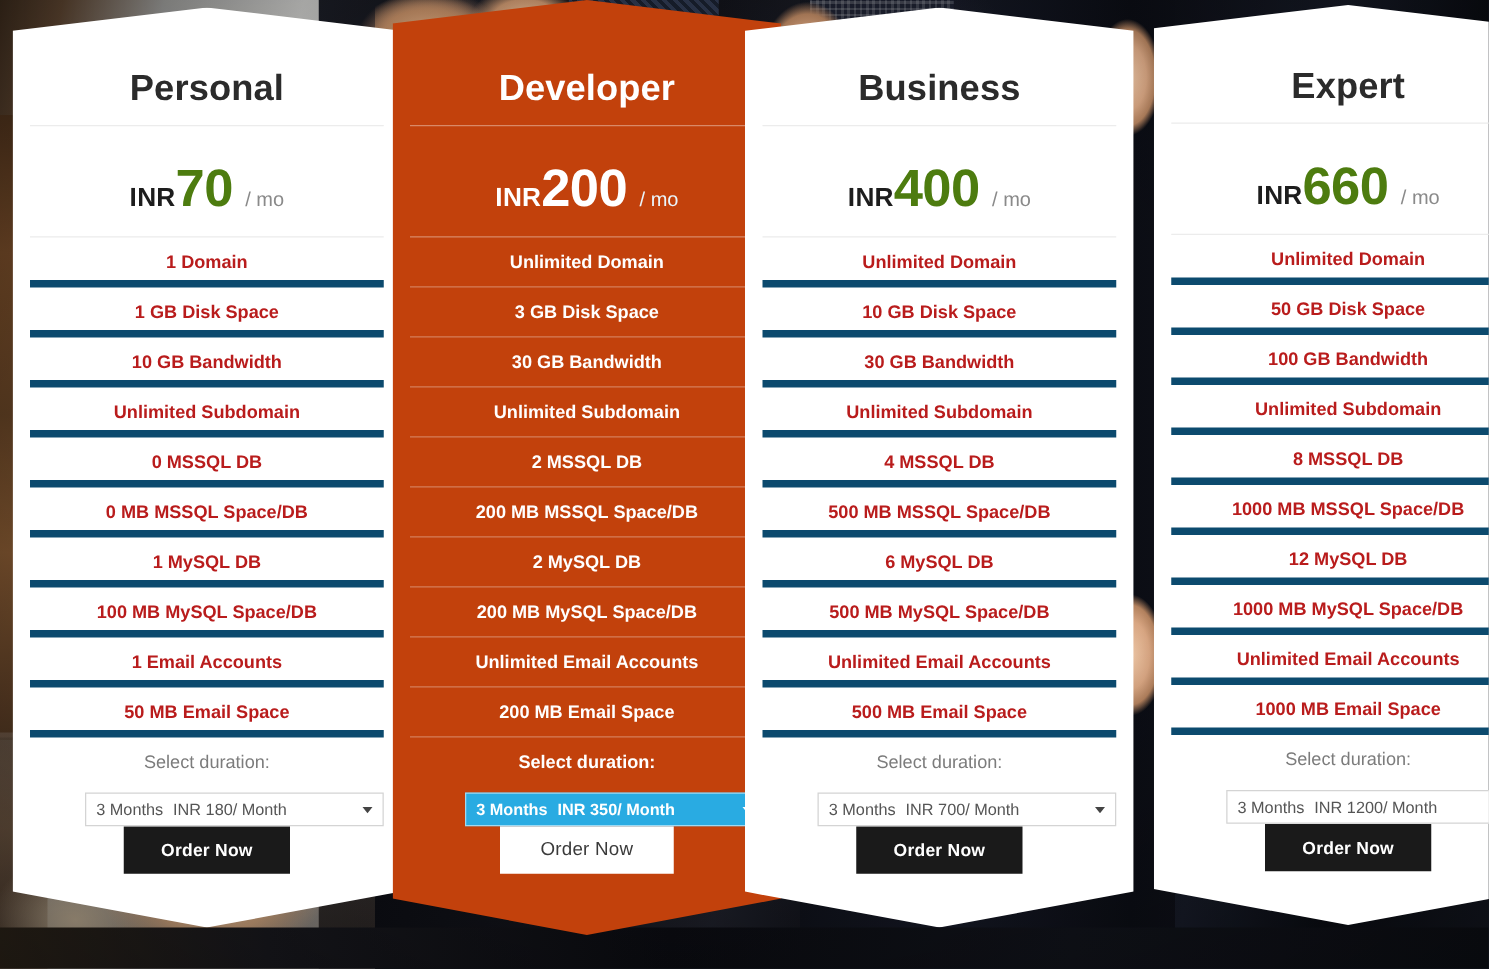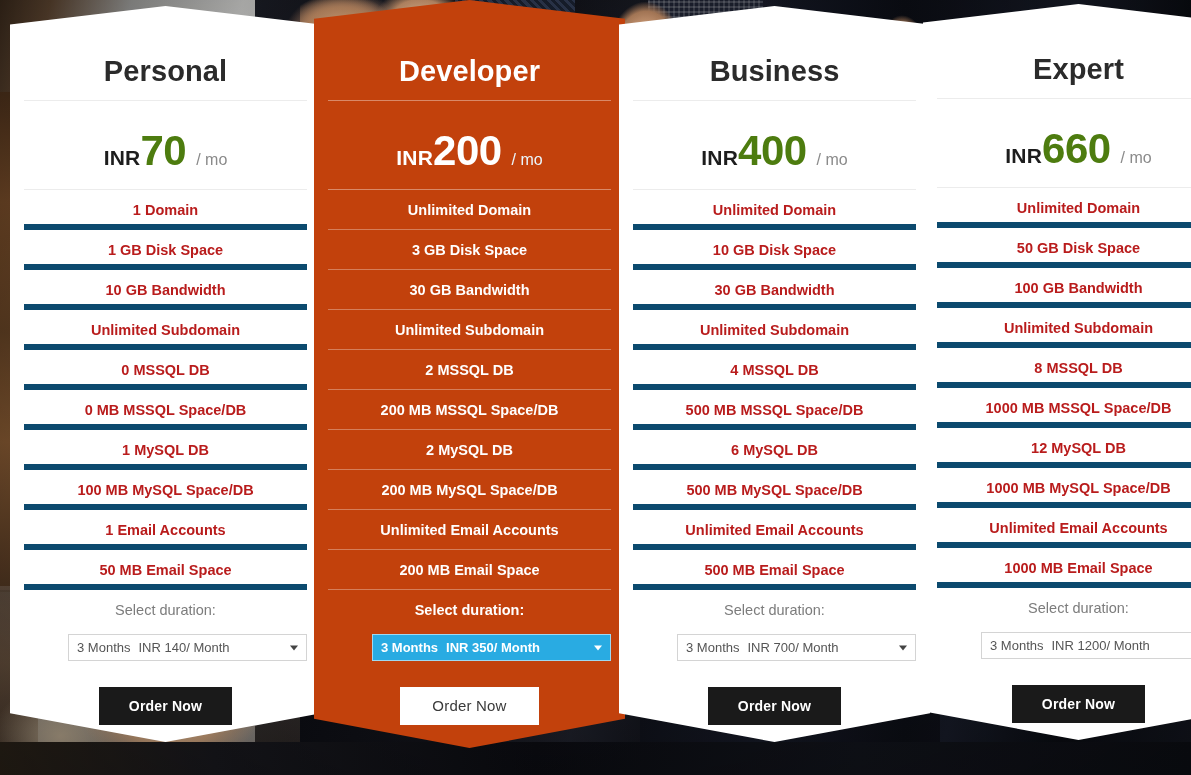--- a/index.html
+++ b/index.html
@@ -117,21 +117,21 @@
   .card {
     position: absolute;
     width: 311px;
     background: #ffffff;
     color: #6f6f6f;
     text-align: center;
     -webkit-clip-path: polygon(0% 2.52%, 50% 0%, 100% 2.52%, 100% 96.1%, 50% 100%, 0% 96.1%);
     clip-path: polygon(0% 2.52%, 50% 0%, 100% 2.52%, 100% 96.1%, 50% 100%, 0% 96.1%);
   }
   .card.personal { left: 10px;  top: 6px; height: 736px; }
-  .card.business { left: 619px; top: 6px; height: 736px; }
+  .card.business { left: 596px; top: 6px; height: 736px; }
   .card.expert   { left: 923px; top: 4px; height: 736px; }
   .card.featured {
     left: 314px; top: 0px; height: 748px;
     background: #c2410c;
     color: #ffffff;
   }
 
   .card-title {
     font-size: 29px;
     font-weight: bold;
@@ -218,21 +218,21 @@
   .sel-rate { white-space: nowrap; }
   .sel-arrow {
     position: absolute; right: 8px; top: 50%; transform: translateY(-50%);
     width: 0; height: 0;
     border-left: 4px solid transparent;
     border-right: 4px solid transparent;
     border-top: 5px solid #444;
   }
   .card.featured .sel-arrow { border-top-color: #ffffff; }
 
-  .order-wrap { margin-top: 26px; display: flex; justify-content: center; }
+  .order-wrap { display: flex; justify-content: center; }
   .order-btn {
     background: #1a1a1a;
     color: #ffffff;
     font-size: 14px;
     font-weight: bold;
     padding: 0 30px;
     height: 38px;
     line-height: 38px;
     border: none;
     cursor: pointer;
@@ -289,21 +289,21 @@
       <div class="feature">0 MB MSSQL Space/DB</div>
       <div class="feature">1 MySQL DB</div>
       <div class="feature">100 MB MySQL Space/DB</div>
       <div class="feature">1 Email Accounts</div>
       <div class="feature">50 MB Email Space</div>
       <div class="duration-label">Select duration:</div>
     </div>
     <div class="select-wrap">
       <div class="pricing-select">
         <span class="sel-term">3 Months</span>
-        <span class="sel-rate">INR 140/ Month</span>
+        <span class="sel-rate">INR 180/ Month</span>
         <span class="sel-arrow"></span>
       </div>
     </div>
     <div class="order-wrap">
       <button class="order-btn">Order Now</button>
     </div>
   </div>
 
   <div class="card featured">
     <div class="card-title">Developer</div>

